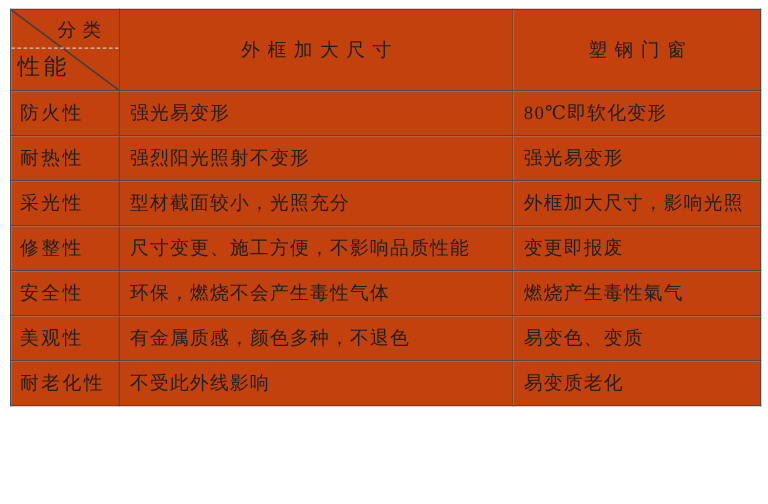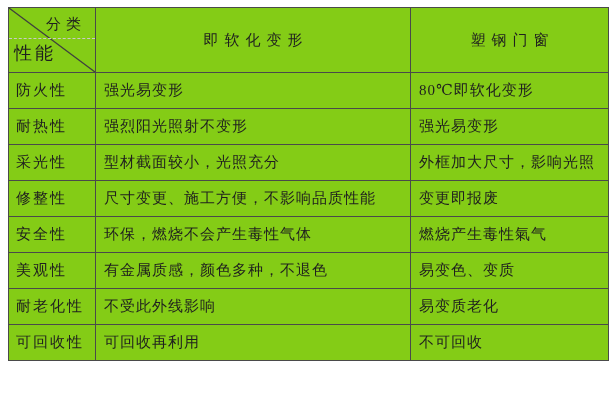--- a/index.html
+++ b/index.html
@@ -18,21 +18,21 @@
     table-layout:fixed;
   }
   table.cmp col.c1{width:87px;}
   table.cmp col.c2{width:315px;}
   table.cmp col.c3{width:198px;}
   table.cmp th, table.cmp td{
     border:1px solid #4a4a4a;
     font-weight:normal;
     font-size:15px;
     vertical-align:middle;
-    background:#84cc16;
+    background:#c2410c;
     overflow:hidden;
     white-space:nowrap;
   }
   tr.header-row{height:65px;}
   tr.data-row{height:36px;}
   th.col-head{
     text-align:center;
     letter-spacing:6px;
     text-indent:6px;
   }
@@ -78,21 +78,21 @@
         <th class="corner">
           <div class="corner-inner">
             <svg class="diag" viewBox="0 0 100 100" preserveAspectRatio="none" aria-hidden="true">
               <line x1="0" y1="0" x2="100" y2="100" stroke="#3f3f3f" stroke-width="1.3" vector-effect="non-scaling-stroke"></line>
             </svg>
             <div class="faint-divider"></div>
             <span class="corner-top">分类</span>
             <span class="corner-bottom">性能</span>
           </div>
         </th>
-        <th class="col-head">即软化变形</th>
+        <th class="col-head">外框加大尺寸</th>
         <th class="col-head">塑钢门窗</th>
       </tr>
     </thead>
     <tbody>
       <tr class="data-row">
         <td class="prop-cell">防火性</td>
         <td class="val-cell">强光易变形</td>
         <td class="val-cell">80℃即软化变形</td>
       </tr>
       <tr class="data-row">
@@ -118,20 +118,15 @@
       <tr class="data-row">
         <td class="prop-cell">美观性</td>
         <td class="val-cell">有金属质感，颜色多种，不退色</td>
         <td class="val-cell">易变色、变质</td>
       </tr>
       <tr class="data-row">
         <td class="prop-cell">耐老化性</td>
         <td class="val-cell">不受此外线影响</td>
         <td class="val-cell">易变质老化</td>
       </tr>
-      <tr class="data-row">
-        <td class="prop-cell">可回收性</td>
-        <td class="val-cell">可回收再利用</td>
-        <td class="val-cell">不可回收</td>
-      </tr>
     </tbody>
   </table>
 </div>
 
 </body></html>

